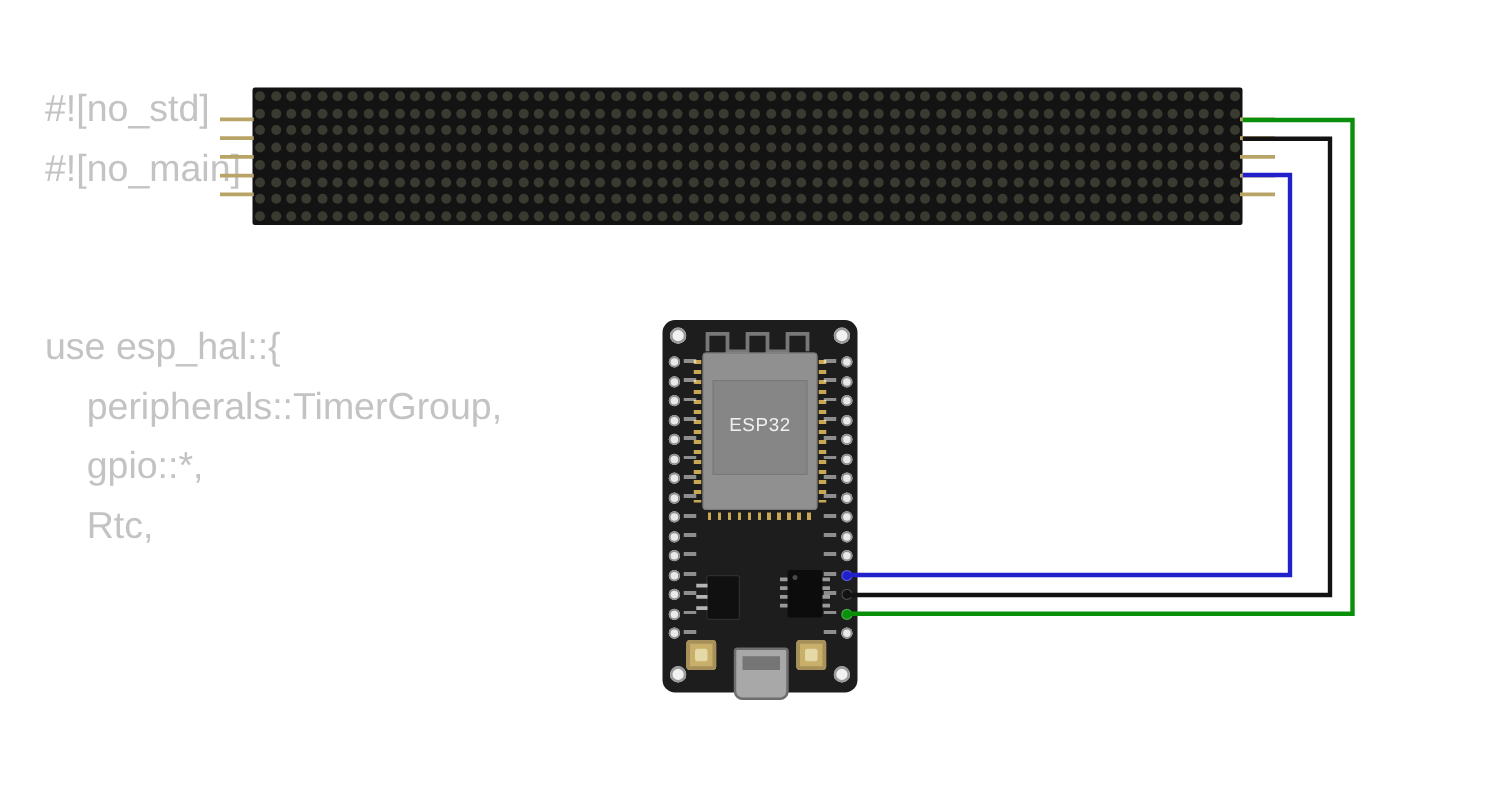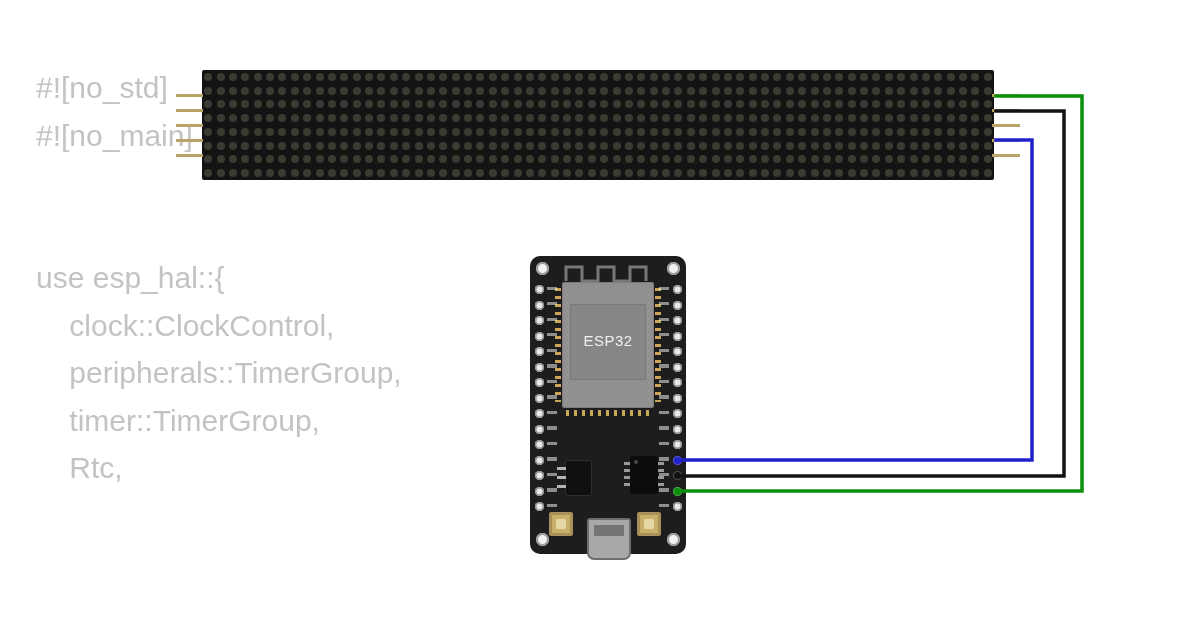--- a/index.html
+++ b/index.html
@@ -63,23 +63,22 @@
 <body>
 
 <div class="stage">
 
   <div class="code-background">
       <div class="code-line">#![no_std]</div>
       <div class="code-line">#![no_main]</div>
       <div class="code-line"></div>
       <div class="code-line"></div>
       <div class="code-line">use esp_hal::{</div>
-      <div class="code-line">    clock::ClockControl,</div>
       <div class="code-line">    peripherals::TimerGroup,</div>
-      <div class="code-line">    timer::TimerGroup,</div>
+      <div class="code-line">    gpio::*,</div>
       <div class="code-line">    Rtc,</div>
     </div>
 
   <div class="led-matrix" style="background: rgb(19, 19, 19);">
       <span class="led-dot" style="background: rgb(58, 58, 49);"></span>
       <span class="led-dot" style="background: rgb(58, 58, 49);"></span>
       <span class="led-dot" style="background: rgb(58, 58, 49);"></span>
       <span class="led-dot" style="background: rgb(58, 58, 49);"></span>
       <span class="led-dot" style="background: rgb(58, 58, 49);"></span>
       <span class="led-dot" style="background: rgb(58, 58, 49);"></span>

